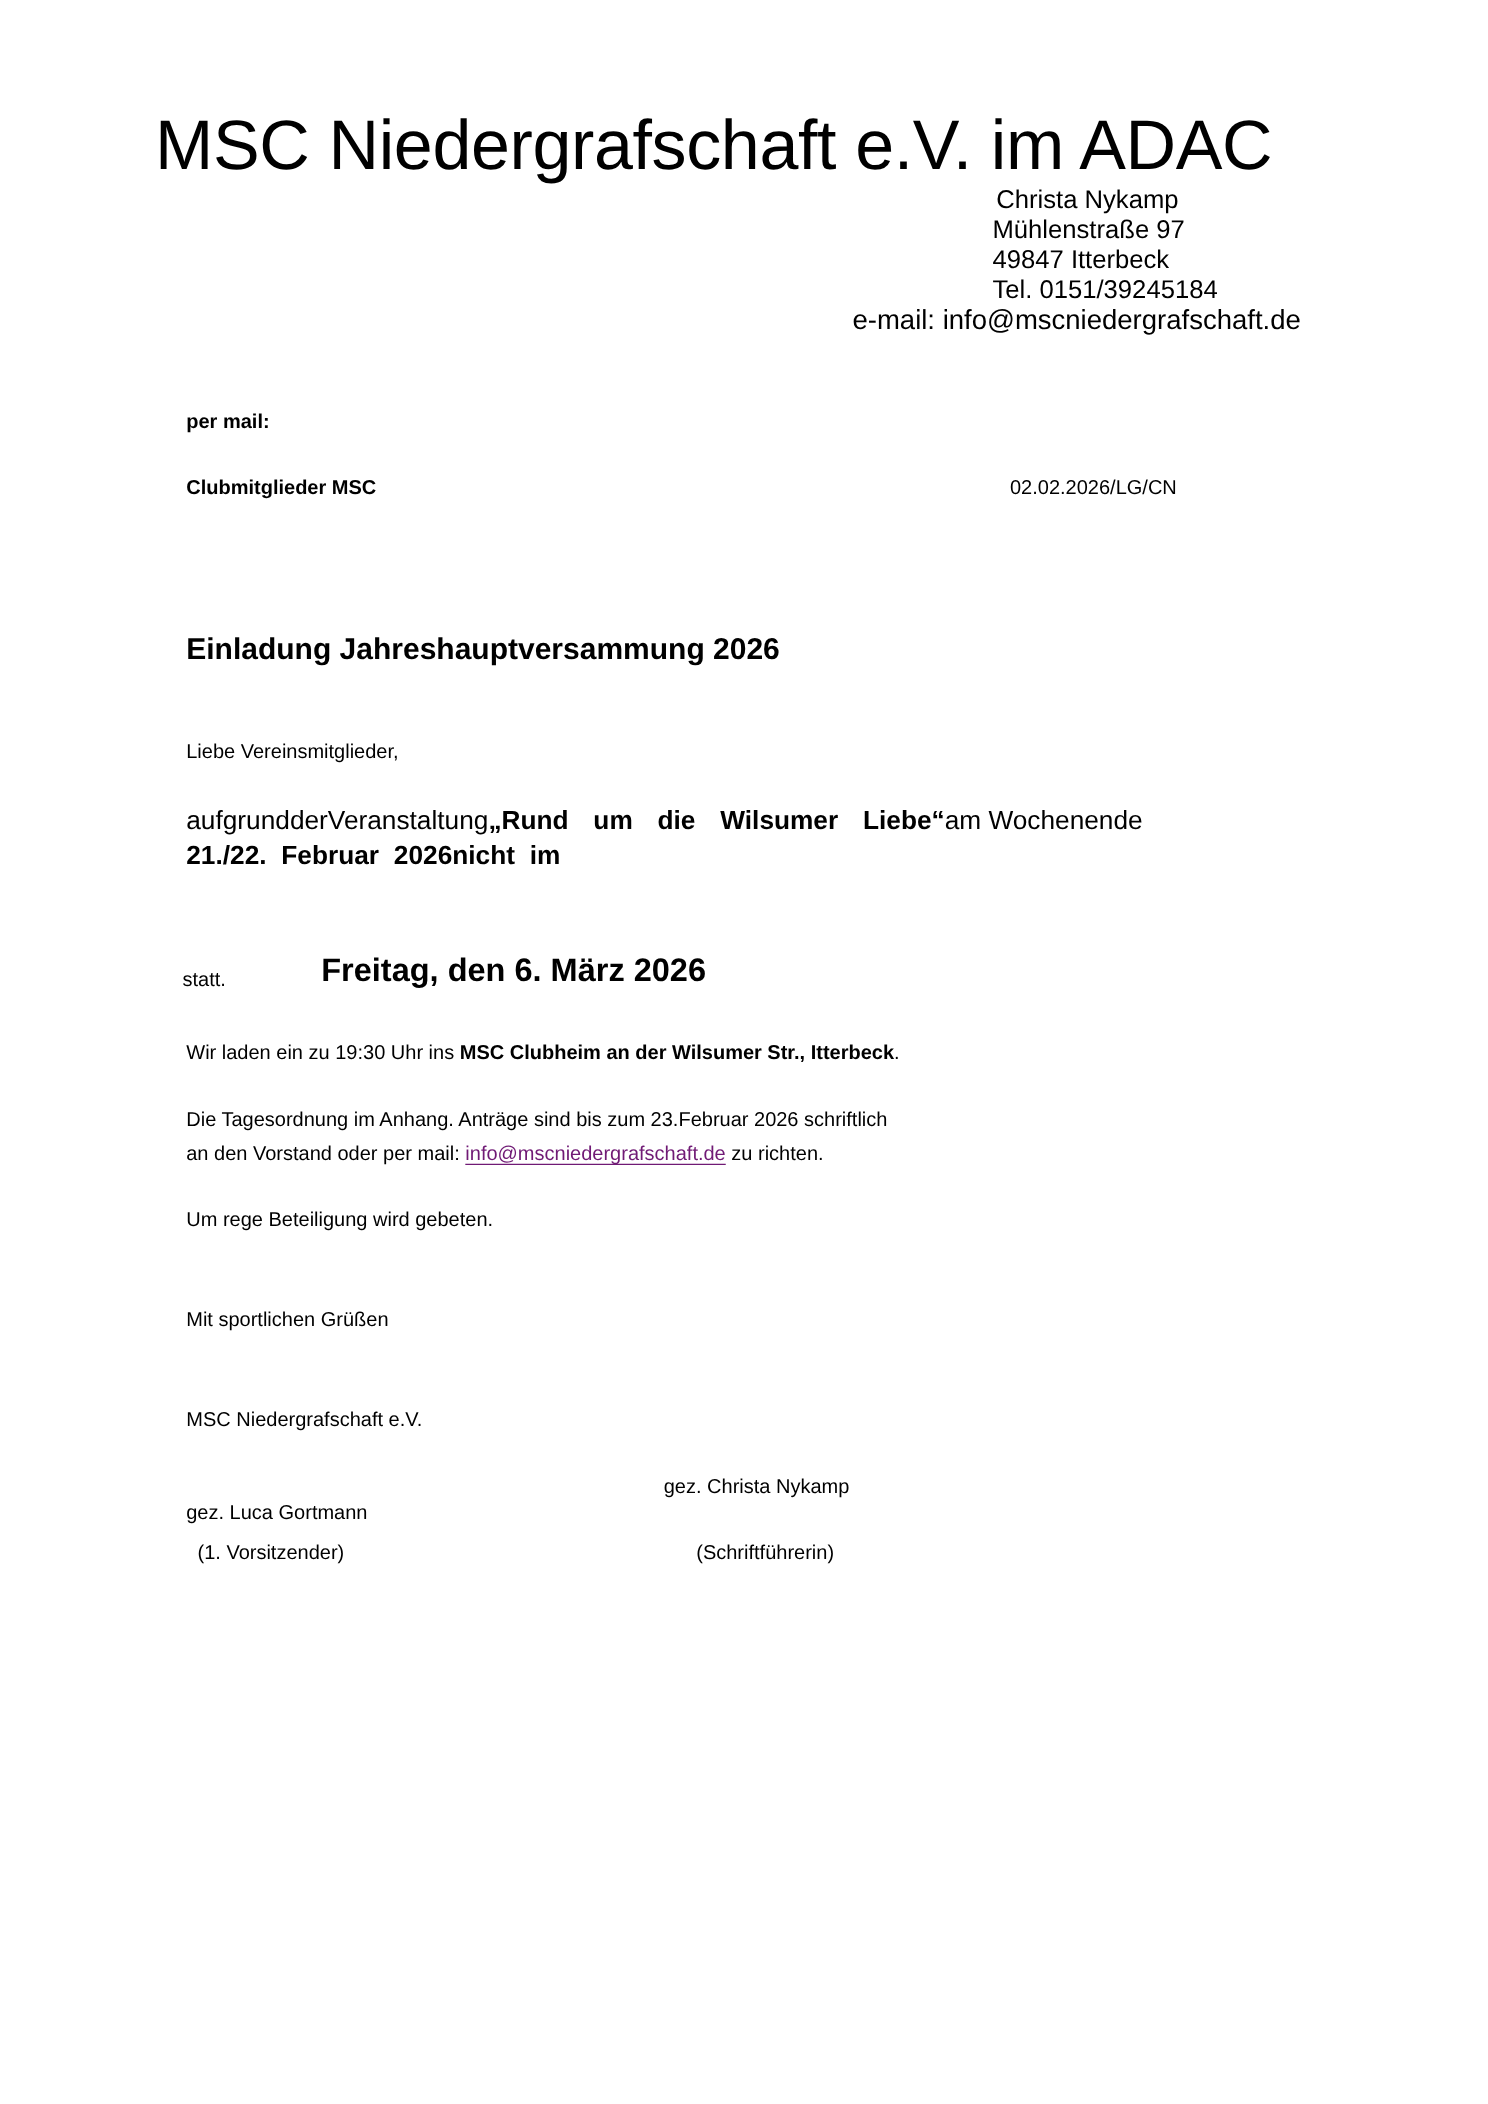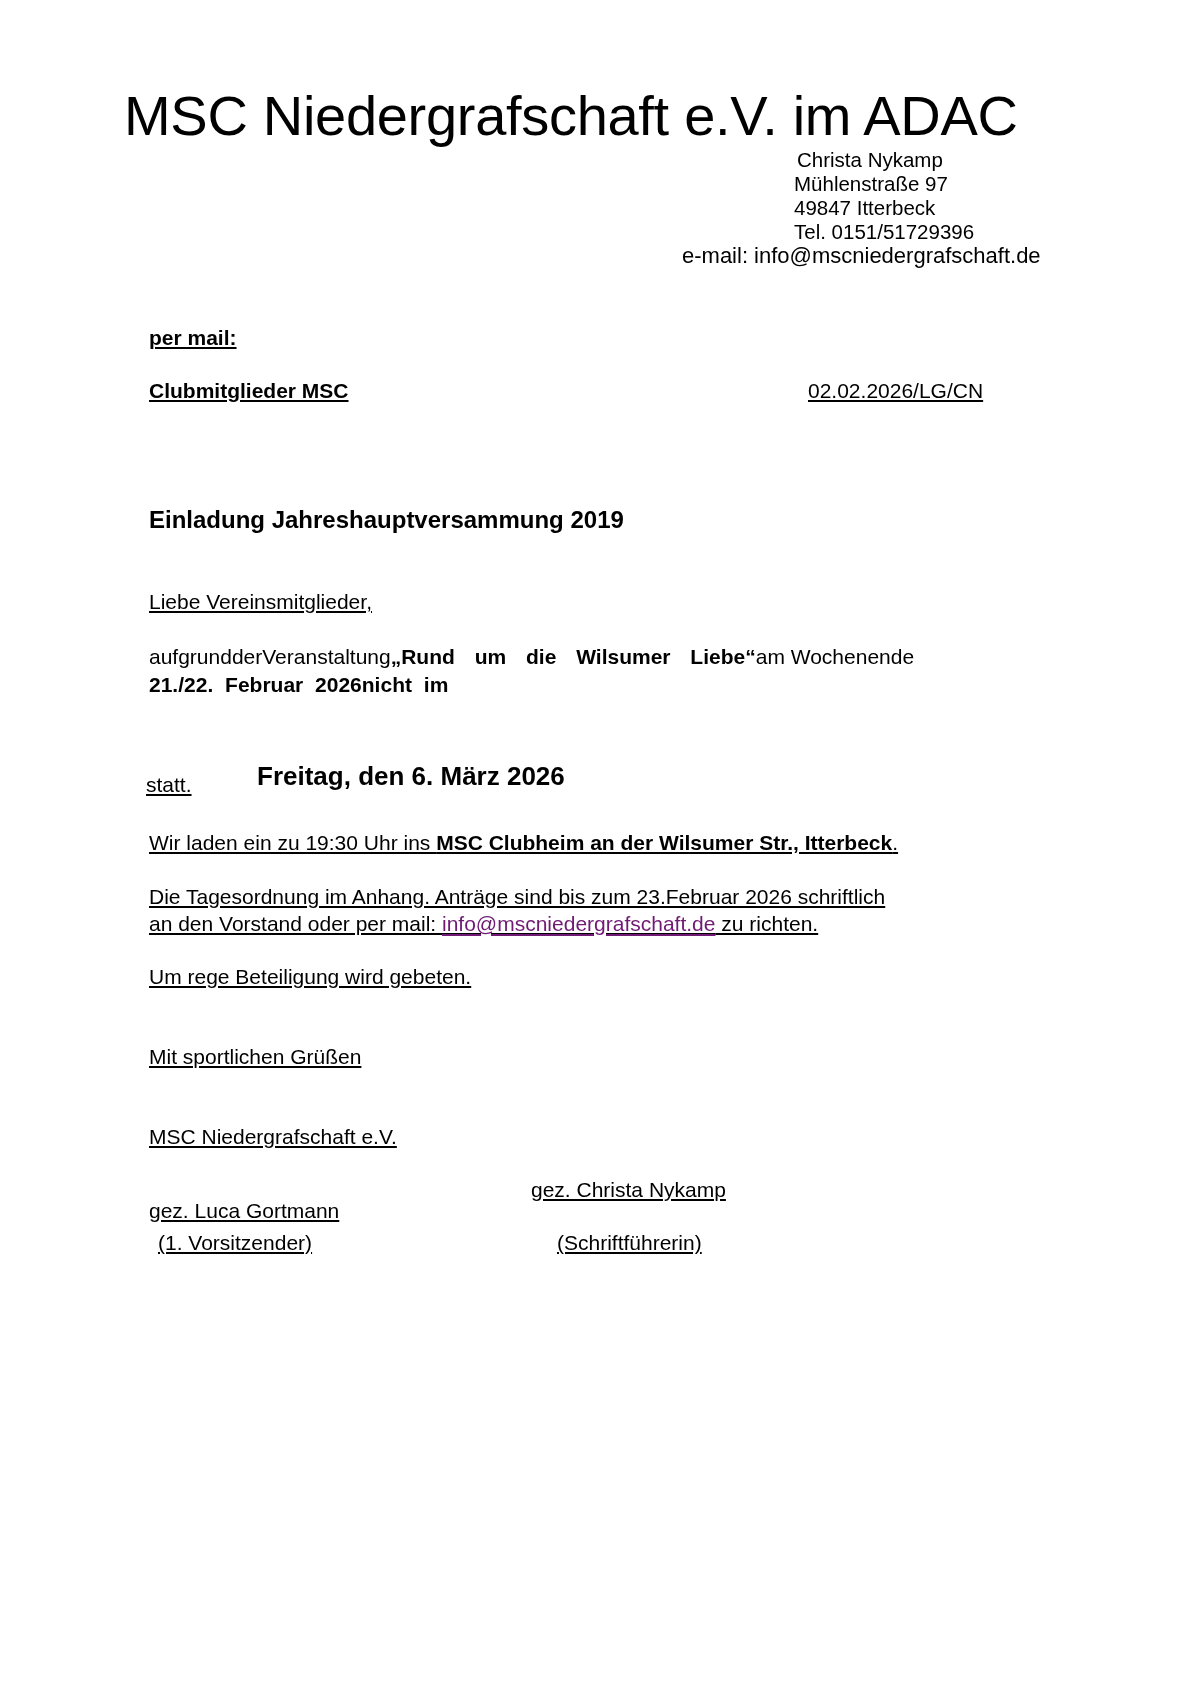--- a/index.html
+++ b/index.html
@@ -5,47 +5,47 @@
     html, body { margin: 0; padding: 0; background: #ffffff; }
     body {
       width: 1190px; height: 1683px; position: relative; overflow: hidden;
       font-family: "Liberation Sans", sans-serif; color: #000;
     }
     .abs { position: absolute; white-space: nowrap; }
     .title { left: 124px; top: 84px; font-size: 56px; line-height: 64px; letter-spacing: -0.3px; }
     .addr { left: 0; top: 148px; width: 1100px; font-size: 20.5px; line-height: 24.5px; }
     .addr .line { position: absolute; white-space: nowrap; }
     .b { font-weight: bold; }
-    .t20 { font-size: 21px; line-height: 26px; text-decoration: underline; }
+    .t20 { font-size: 16px; line-height: 26px; }
     .para {
       position: absolute; left: 153px; width: 922px;
       font-size: 21px; line-height: 27.5px; text-align: justify; text-align-last: left;
     }
     .jline { display: flex; justify-content: flex-start; }
     .jline span { white-space: pre; }
     .link { color: #701a75; text-decoration: underline; text-underline-offset: 3px; }
   </style>
 </head>
 <body>
 
 <div class="abs title">MSC Niedergrafschaft e.V. im ADAC</div>
 
 <div class="abs addr">
   <div class="line" style="left:797px; top:0;">Christa Nykamp</div>
   <div class="line" style="left:794px; top:24px;">Mühlenstraße 97</div>
   <div class="line" style="left:794px; top:48px;">49847 Itterbeck</div>
-  <div class="line" style="left:794px; top:72px;">Tel. 0151/51729396</div>
+  <div class="line" style="left:794px; top:72px;">Tel. 0151/39245184</div>
   <div class="line" style="left:682px; top:96px; font-size:22px;">e-mail: info@mscniedergrafschaft.de</div>
 </div>
 
 <div class="abs b t20" style="left:149px; top:325px;">per mail:</div>
 <div class="abs b t20" style="left:149px; top:378px;">Clubmitglieder MSC</div>
 <div class="abs t20" style="left:808px; top:378px;">02.02.2026/LG/CN</div>
 
-<div class="abs b" style="left:149px; top:505px; font-size:24px; line-height:30px;">Einladung Jahreshauptversammung 2019</div>
+<div class="abs b" style="left:149px; top:505px; font-size:24px; line-height:30px;">Einladung Jahreshauptversammung 2026</div>
 
 <div class="abs t20" style="left:149px; top:589px;">Liebe Vereinsmitglieder,</div>
 
 <div class="para" style="left:149px; top:643px; width:894px;">
   <div class="jline">
     <span>aufgrund</span>
     <span>der</span>
     <span>Veranstaltung</span>
     <span class="b" style="word-spacing:14px;">„Rund um die Wilsumer Liebe“</span>
     <span>am Wochenende</span>

